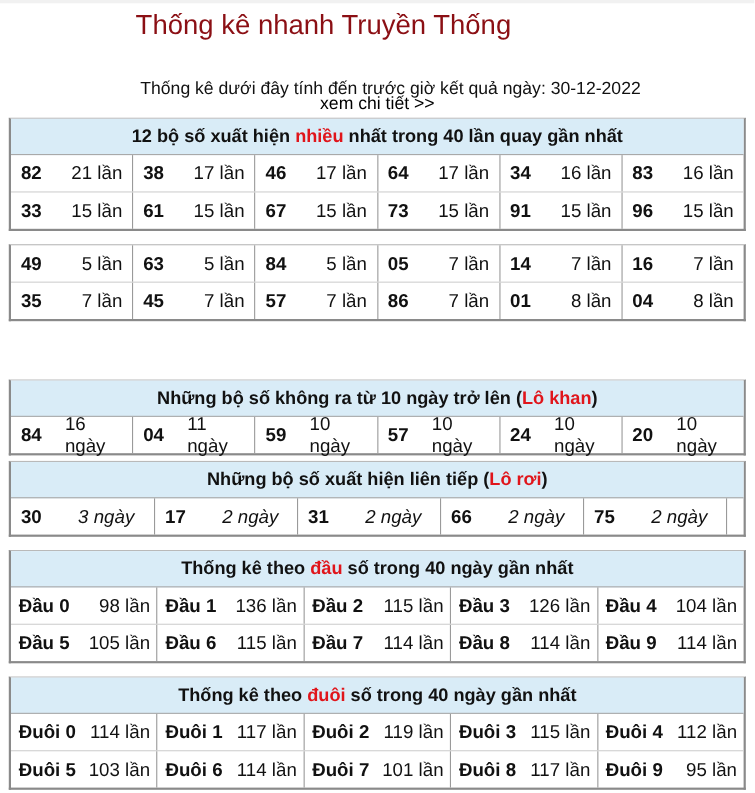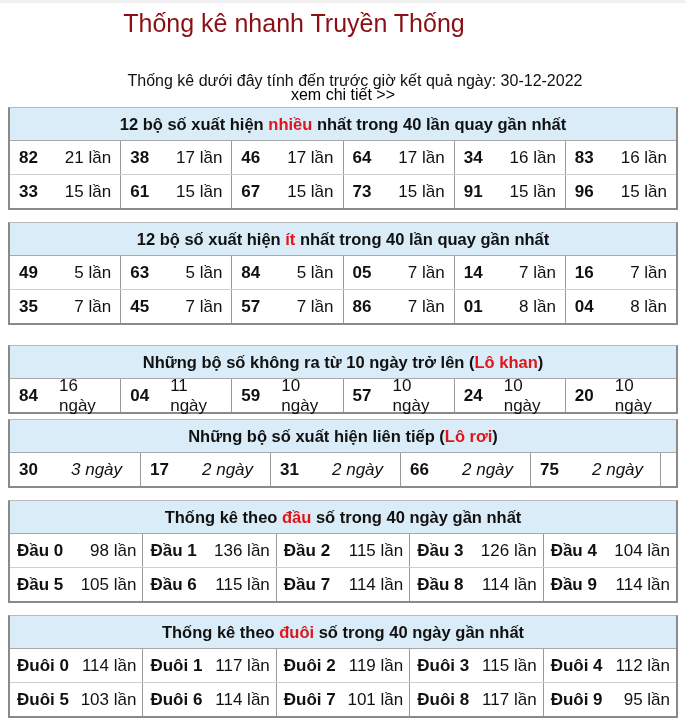--- a/index.html
+++ b/index.html
@@ -86,21 +86,20 @@
         </div>
         <div class="cell">
           <span class="num">96</span>
           <span class="val">15 lần</span>
         </div>
       </div>
     </div>
 </div>
 
 <div class="box" style="top:222px;">
-  <div class="box-head"><span>12 bộ số xuất hiện </span><span class="hl">ít</span><span> nhất trong 40 lần quay gần nhất</span></div>
   <div class="rows">
       <div class="row">
         <div class="cell">
           <span class="num">49</span>
           <span class="val">5 lần</span>
         </div>
         <div class="cell">
           <span class="num">63</span>
           <span class="val">5 lần</span>
         </div>

